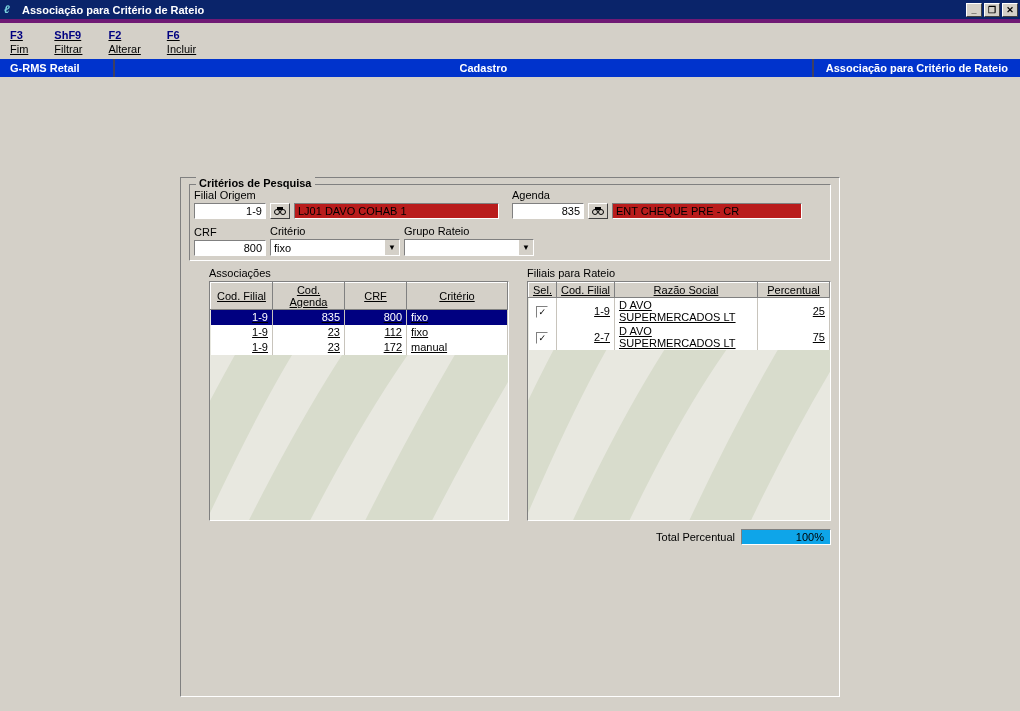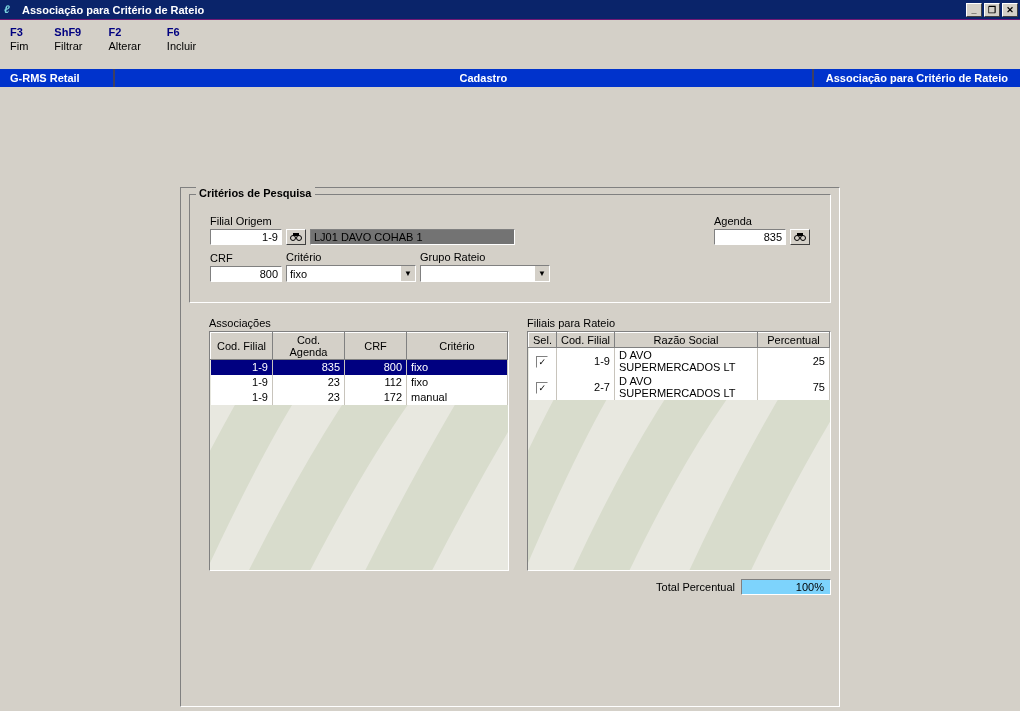--- a/index.html
+++ b/index.html
@@ -33,24 +33,25 @@
   border-right-color: #404040;
   border-bottom-color: #404040;
   display: flex; align-items: center; justify-content: center;
   font-family: Arial;
   font-size: 9px;
   font-weight: bold;
   color: #000;
 }
 .fn-bar {
   background: #d4d0c8;
-  border-top: 1px solid #701a75;
-  padding: 6px 10px 17px;
+  border-top: 4px solid #701a75;
+  padding: 6px 10px 4px;
   display: flex;
   gap: 26px;
+  text-decoration: underline;
 }
 .fn-item { text-align: left; }
 .fn-key { color: #000080; font-weight: bold; }
 .fn-label { color: #000; margin-top: 2px; }
 .sub-bar {
   background: #0033cc;
   height: 18px;
   display: flex;
   align-items: stretch;
   color: #fff;
@@ -80,23 +81,23 @@
   width: 660px;
   background: #d4d0c8;
   border: 1px solid #808080;
   border-right-color: #fff;
   border-bottom-color: #fff;
   padding: 6px 8px 8px;
 }
 .groupbox {
   border: 1px solid #808080;
   border-right-color:#fff; border-bottom-color:#fff;
-  padding: 20px;
+  padding: 4px;
   position: relative;
-  margin-bottom: 14px;
+  margin-bottom: 6px;
 }
 .groupbox .legend {
   position: absolute; top: -8px; left: 6px;
   background: #d4d0c8;
   padding: 0 3px;
   font-weight: bold;
 }
 .row { display: flex; gap: 4px; align-items: flex-end; margin-bottom: 6px; flex-wrap: nowrap; }
 .col { display: flex; flex-direction: column; }
 .lbl { font-size: 11px; margin-bottom: 2px; }
@@ -106,21 +107,21 @@
   border-right-color:#fff; border-bottom-color:#fff;
   background: #fff;
   padding: 0 3px;
   text-align: right;
   font-size: 11px;
 }
 .field-ro {
   height: 16px;
   border: 1px solid #fff;
   border-left-color:#808080; border-top-color:#808080;
-  background: #737373;
+  background: #b91c1c;
   padding: 0 3px;
   font-size: 11px;
   display: flex; align-items: center;
 }
 .btn-icon {
   width: 20px; height: 16px;
   background: #d4d0c8;
   border: 1px solid #fff;
   border-right-color:#404040; border-bottom-color:#404040;
   display: flex; align-items:center; justify-content:center;
@@ -144,21 +145,21 @@
 .tables-row { display: flex; gap: 18px; padding-left: 20px; }
 .table-bg {
   background: #e8e8e0;
   position: relative;
   overflow: hidden;
   border: 1px solid #808080;
   border-right-color:#fff; border-bottom-color:#fff;
   height: 240px;
 }
 .table-bg svg.bgpat { position: absolute; left:0; top:0; width:100%; height:100%; pointer-events:none; }
-table { border-collapse: collapse; width: 100%; position: relative; z-index: 1;}
+table { border-collapse: collapse; width: 100%; position: relative; z-index: 1; text-decoration: underline;}
 th {
   background: #d4d0c8;
   border: 1px solid #fff;
   border-right-color:#808080; border-bottom-color:#808080;
   font-weight: normal;
   padding: 1px 4px;
   font-size: 11px;
 }
 td {
   padding: 1px 4px;
@@ -174,21 +175,21 @@
   background:#fff; border:1px solid #808080;
   border-right-color:#fff; border-bottom-color:#fff;
   text-align:center; line-height:10px; font-size:9px;
 }
 .footer-row {
   display:flex; justify-content:flex-end; align-items:center;
   gap: 6px; margin-top: 8px;
 }
 .total-field {
   width: 90px; height:16px;
-  background:#7dd3fc;
+  background:#0ea5e9;
   border:1px solid #808080;
   border-right-color:#fff; border-bottom-color:#fff;
   text-align:right; padding: 1px 6px; font-size:11px;
 }
 </style>
 </head>
 <body>
 
 <div class="titlebar">
   <span class="app-icon">ℓ</span>
@@ -253,20 +254,23 @@
           <input class="field-in" style="width: 72px;" value="835">
         </div>
         <div class="col" style="justify-content:flex-end">
           <div class="btn-icon">
             <svg width="12" height="10" viewBox="0 0 12 10">
                 <circle cx="3" cy="6" r="2.5" fill="none" stroke="#000"></circle>
                 <circle cx="9" cy="6" r="2.5" fill="none" stroke="#000"></circle>
                 <rect x="3" y="1" width="6" height="3" fill="#000"></rect>
               </svg>
           </div>
+        </div>
+        <div class="col" style="flex:1; justify-content:flex-end">
+          <div class="field-ro" style="width:190px">ENT CHEQUE PRE - CR</div>
         </div>
       </div>
 
       <div class="row" style="margin-bottom:0">
         <div class="col" style="width:72px">
           <span class="lbl">CRF</span>
           <input class="field-in" style="width: 72px;" value="800">
         </div>
         <div class="col" style="width:130px">
           <span class="lbl">Critério</span>

